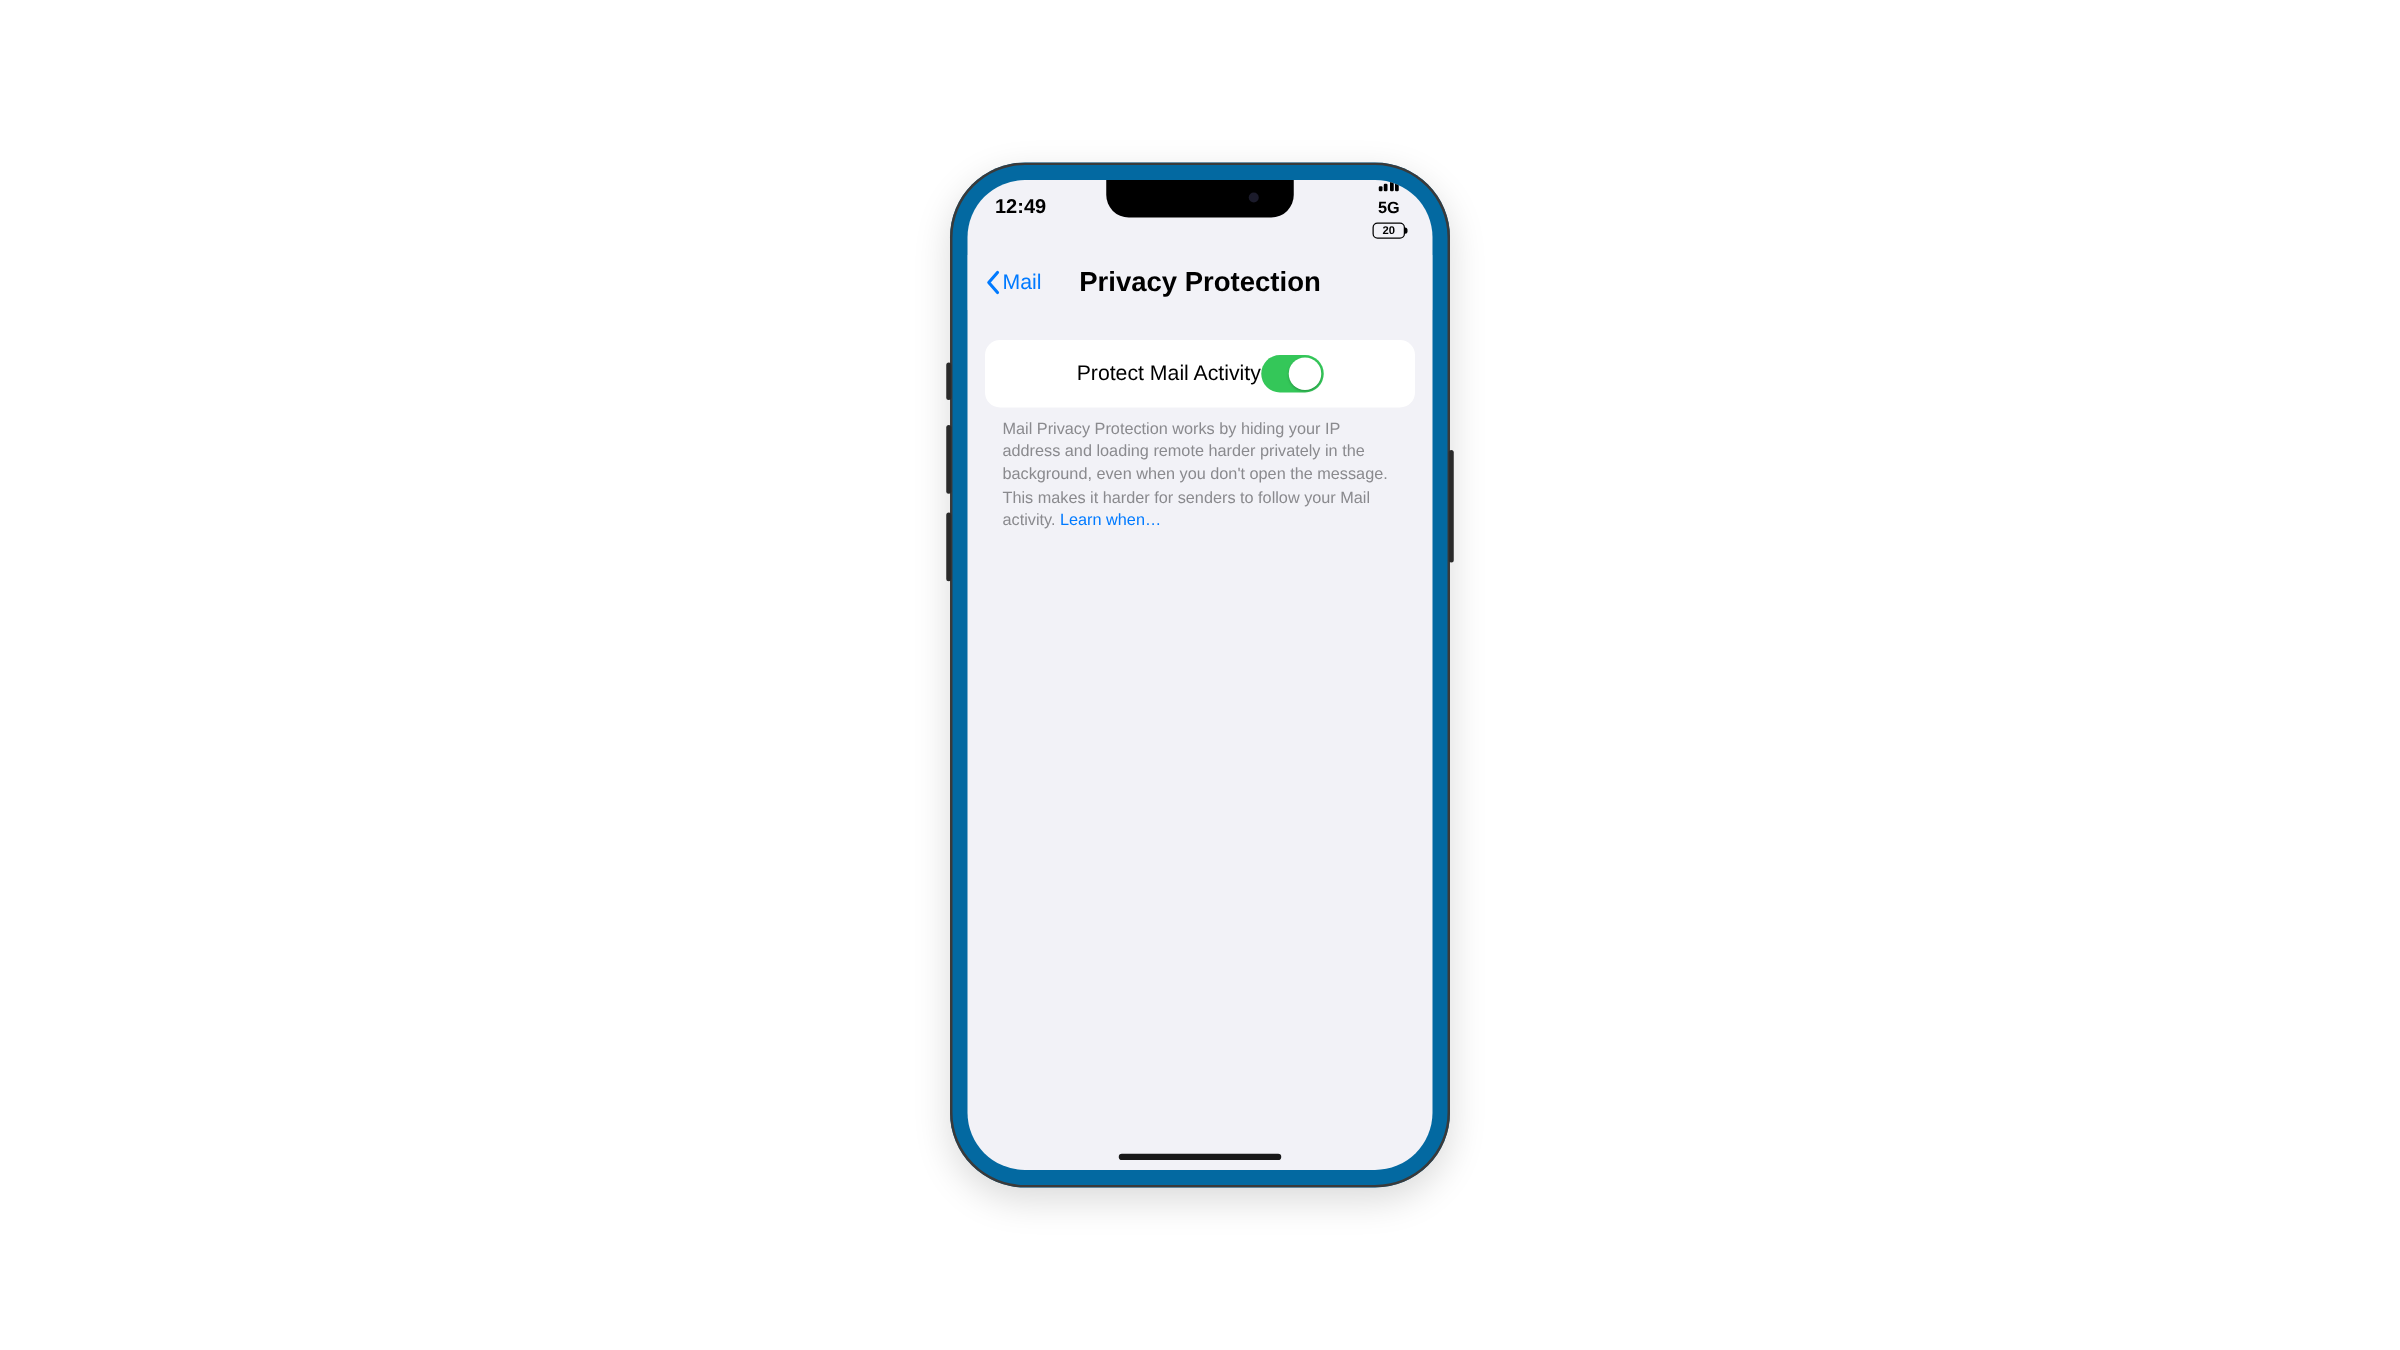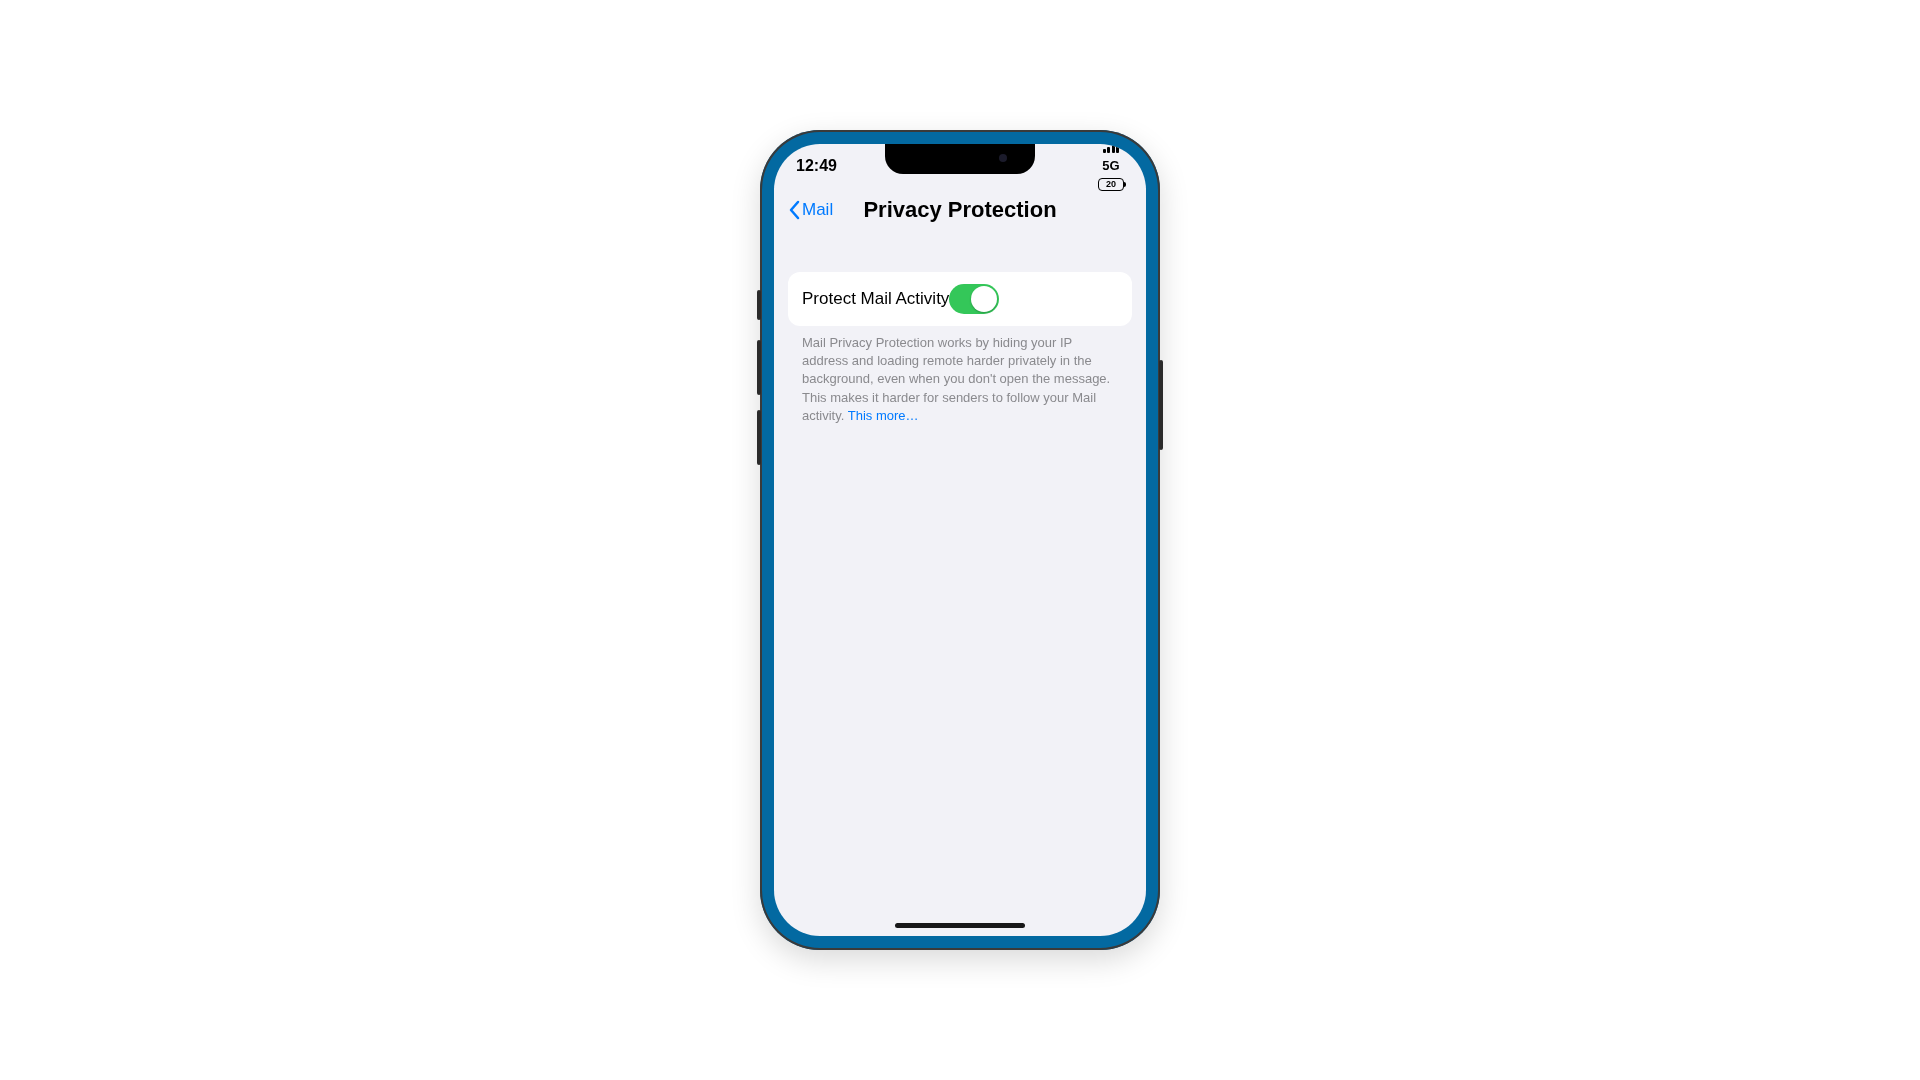--- a/index.html
+++ b/index.html
@@ -126,21 +126,21 @@
     background:#000;
     border-radius:0 2px 2px 0;
   }
   .battery span{
     font-size:9px; font-weight:700; line-height:1;
   }
 
   
   .navbar {
     position: absolute;
-    top: 44px;
+    top: 60px;
     left: 0; right: 0;
     height: 44px;
     display:flex;
     align-items:center;
     justify-content:center;
     background: #f2f2f7;
   }
   .navbar .title {
     font-size: 22px;
     font-weight: 600;
@@ -169,21 +169,21 @@
   }
   .group {
     margin: 28px 14px 0 14px;
   }
   .cell {
     background:#fff;
     border-radius: 12px;
     padding: 12px 14px;
     display:flex;
     align-items:center;
-    justify-content:flex-start;
+    justify-content:center;
   }
   .cell .label {
     font-size:17px;
     color:#000;
   }
   
   .switch {
     position: relative;
     width: 50px;
     height: 30px;
@@ -266,20 +266,20 @@
       <div class="content">
         <div class="group">
           <div class="cell">
             <div class="label">Protect Mail Activity</div>
             <div class="switch" role="switch" aria-checked="true">
               <div class="knob"></div>
             </div>
           </div>
         </div>
         <div class="footer">
-          <span>Mail Privacy Protection works by hiding your IP address and loading remote harder privately in the background, even when you don't open the message. This makes it harder for senders to follow your Mail activity. </span><a>This more…</a>
+          <span>Mail Privacy Protection works by hiding your IP address and loading remote harder privately in the background, even when you don't open the message. This makes it harder for senders to follow your Mail activity. </span><a>Learn when…</a>
         </div>
       </div>
 
       <div class="home-indicator"></div>
     </div>
   </div>
 </div>
 
 </body></html>

